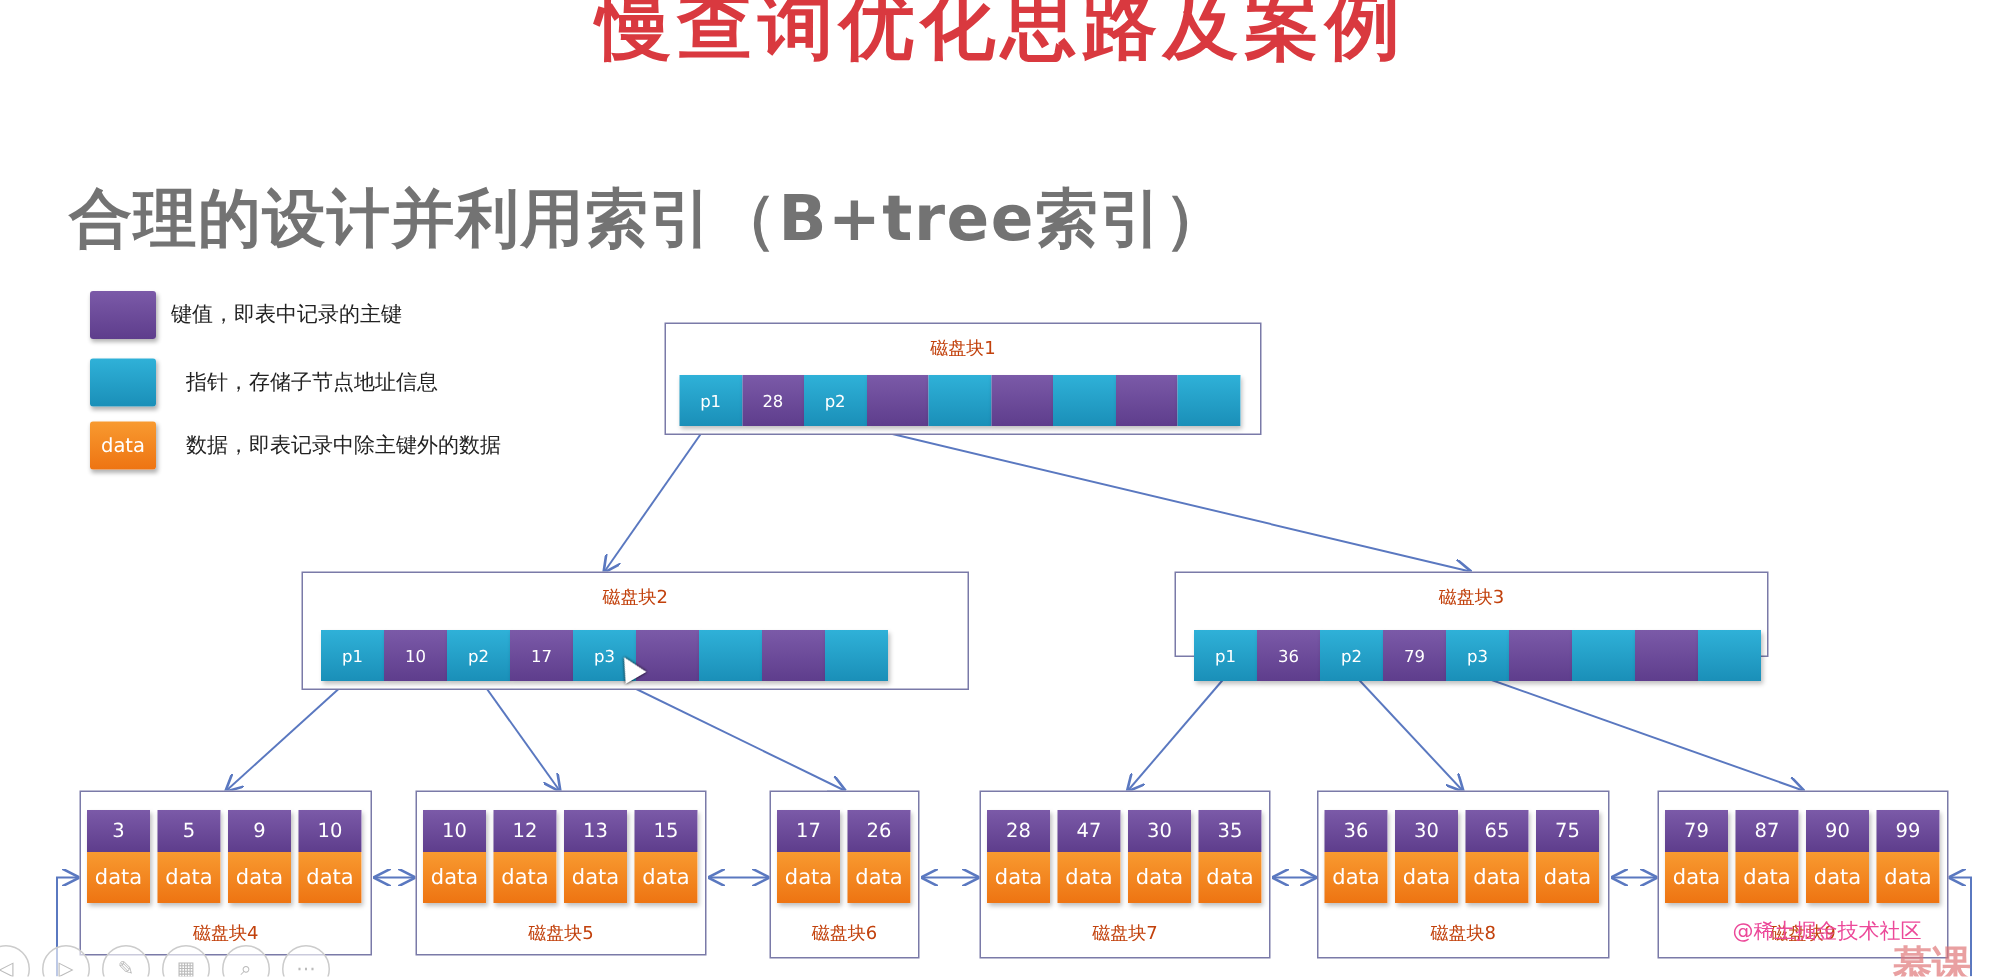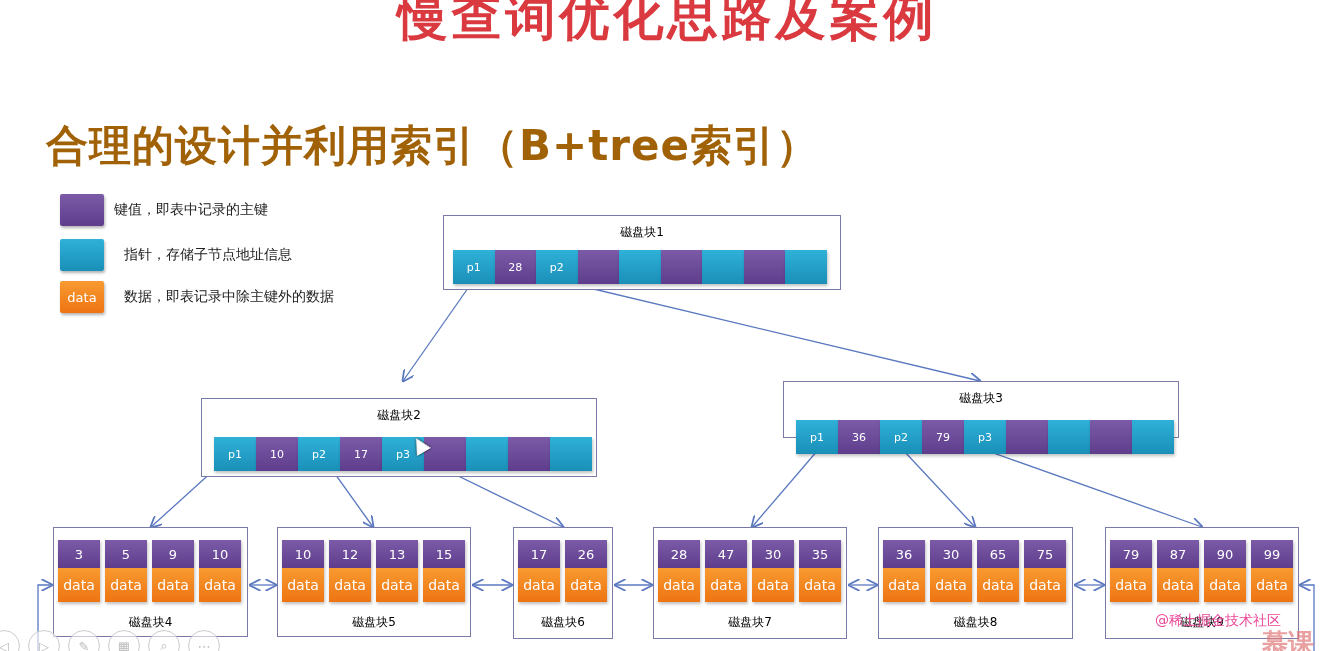--- a/index.html
+++ b/index.html
@@ -1,26 +1,26 @@
 <!DOCTYPE html>
 <html><head>
   <meta charset="utf-8">
   <style>
     html, body { margin:0; padding:0; background:#ffffff; }
     body { width:1335px; height:651px; position:relative; overflow:hidden; font-family:"DejaVu Sans", sans-serif; }
     .slide-title { position:absolute; left:0; width:1335px; top:-18px; text-align:center; font-size:50px; font-weight:bold; color:#d9393f; letter-spacing:4px; line-height:70px; }
-    .subtitle { position:absolute; left:46px; top:118px; font-size:42px; font-weight:bold; color:#a16207; line-height:56px; letter-spacing:1px; }
+    .subtitle { position:absolute; left:46px; top:118px; font-size:42px; font-weight:bold; color:#737373; line-height:56px; letter-spacing:1px; }
     .legend-item { position:absolute; left:60px; height:34px; display:flex; align-items:center; }
     .legend-swatch { width:44px; height:32px; border-radius:2px; box-shadow:1px 2px 3px rgba(0,0,0,0.3); color:#fff; font-size:13px; display:flex; align-items:center; justify-content:center; }
     .legend-text { margin-left:20px; font-size:14px; color:#222; }
     .key { background:linear-gradient(#7b5aa8,#5e3d8c); }
     .ptr { background:linear-gradient(#2fb1d8,#1a8fb8); }
     .dat { background:linear-gradient(#f89a30,#ee7412); }
     .node { position:absolute; border:1.5px solid #7a7aa8; background:#fff; box-sizing:border-box; }
-    .node-title { position:absolute; left:0; right:0; text-align:center; font-size:12px; color:#000000; }
+    .node-title { position:absolute; left:0; right:0; text-align:center; font-size:12px; color:#c2410c; }
     .cells { position:absolute; display:flex; }
     .cell { height:34px; display:flex; align-items:center; justify-content:center; color:#fff; font-size:11px; box-shadow:1px 2px 3px rgba(0,0,0,0.25); box-sizing:border-box; }
     .leaf-cells { position:absolute; display:flex; gap:5px; }
     .leaf-col { width:42px; display:flex; flex-direction:column; box-shadow:1px 2px 3px rgba(0,0,0,0.25); }
     .leaf-key { height:28px; display:flex; align-items:center; justify-content:center; color:#fff; font-size:13px; }
     .leaf-data { height:34px; display:flex; align-items:center; justify-content:center; color:#fff; font-size:14px; }
     svg.arrows { position:absolute; left:0; top:0; width:1335px; height:651px; pointer-events:none; }
     .watermark { position:absolute; left:1155px; top:612px; font-size:14px; color:#ec4899; }
     .brand { position:absolute; left:1262px; top:626px; font-size:26px; color:#e0787a; font-weight:bold; opacity:0.7; }
     .toolbar { position:absolute; left:-12px; top:630px; display:flex; gap:8px; }
@@ -77,21 +77,21 @@
         <div class="cell key" style="width: 41.5px;">28</div>
         <div class="cell ptr" style="width: 41.5px;">p2</div>
         <div class="cell key" style="width: 41.5px;"></div>
         <div class="cell ptr" style="width: 41.5px;"></div>
         <div class="cell key" style="width: 41.5px;"></div>
         <div class="cell ptr" style="width: 41.5px;"></div>
         <div class="cell key" style="width: 41.5px;"></div>
         <div class="cell ptr" style="width: 41.5px;"></div>
       </div>
     </div>
-    <div class="node" style="left: 201px; top: 398px; width: 396px; height: 79px;">
+    <div class="node" style="left: 201px; top: 381px; width: 445px; height: 79px;">
       <div class="node-title" style="top: 8px;">磁盘块2</div>
       <div class="cells" style="left: 12px; top: 38px;">
         <div class="cell ptr" style="width: 42px;">p1</div>
         <div class="cell key" style="width: 42px;">10</div>
         <div class="cell ptr" style="width: 42px;">p2</div>
         <div class="cell key" style="width: 42px;">17</div>
         <div class="cell ptr" style="width: 42px;">p3</div>
         <div class="cell key" style="width: 42px;"></div>
         <div class="cell ptr" style="width: 42px;"></div>
         <div class="cell key" style="width: 42px;"></div>

